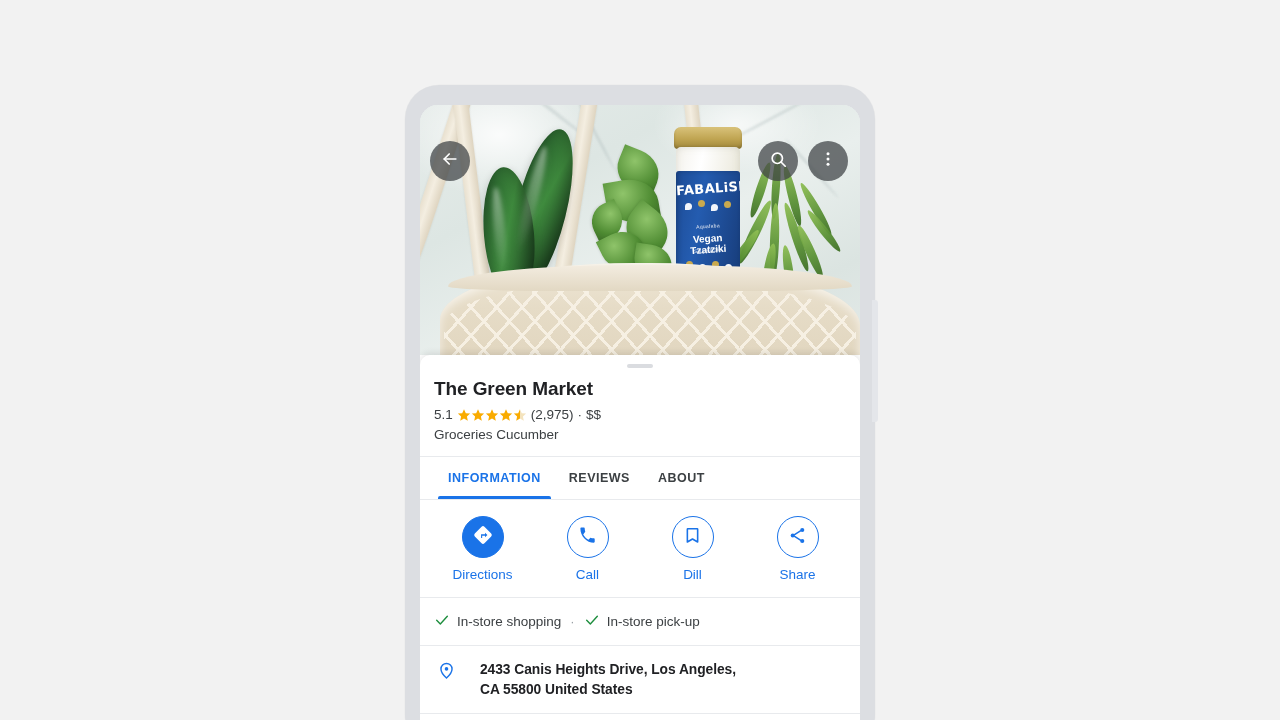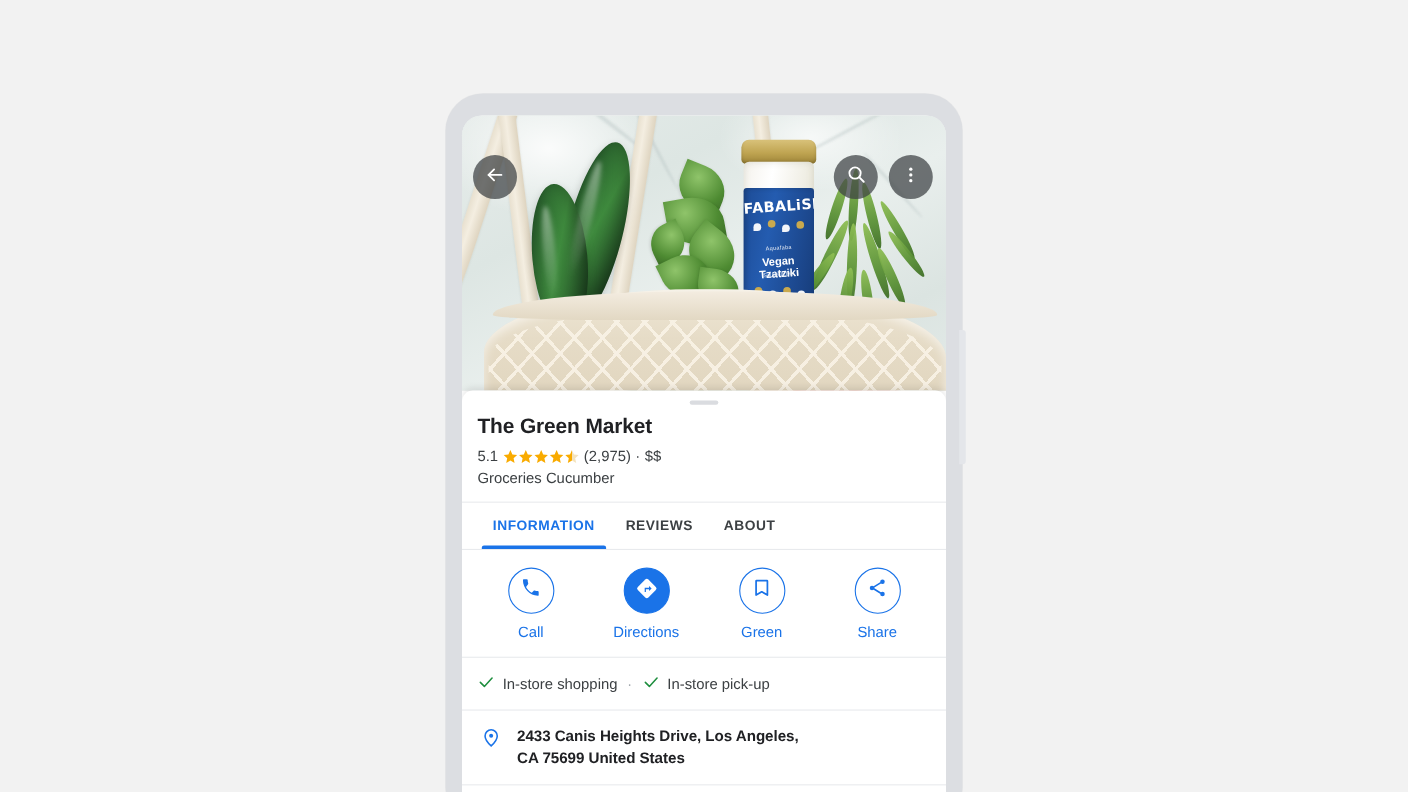--- a/index.html
+++ b/index.html
@@ -402,21 +402,21 @@
   .action-label {
     font-size: 13.5px;
     color: #1a73e8;
     line-height: 16px;
   }
 
   
   .info-row {
     display: flex;
     align-items: flex-start;
-    gap: 12px;
+    gap: 22px;
     padding: 14px 14px;
     border-bottom: 1px solid #e8eaed;
     min-height: 48px;
   }
   .info-icon {
     width: 24px;
     flex: 0 0 24px;
     display: flex;
     align-items: flex-start;
     justify-content: center;
@@ -601,51 +601,51 @@
 
       <div class="tabs">
         <div class="tab active">INFORMATION</div>
         <div class="tab">REVIEWS</div>
         <div class="tab">ABOUT</div>
       </div>
 
       <div class="actions">
 
         <div class="action">
-          <div class="action-circle">
-            <span>
-              <svg width="19" height="19" viewBox="0 0 24 24" fill="#1a73e8">
-                <path d="M6.6 10.8c1.4 2.8 3.8 5.1 6.6 6.6l2.2-2.2c.3-.3.7-.4 1-.2 1.2.4 2.4.6 3.7.6.6 0 1 .4 1 1V20c0 .6-.4 1-1 1C11 21 3 13 3 3c0-.6.4-1 1-1h3.5c.6 0 1 .4 1 1 0 1.3.2 2.5.6 3.7.1.3 0 .7-.2 1z"></path>
-              </svg>
-            </span>
-          </div>
-          <div class="action-label">Call</div>
-        </div>
-
-        <div class="action">
           <div class="action-circle filled">
             <span>
               <svg width="22" height="22" viewBox="0 0 24 24">
                 <rect x="4.6" y="4.6" width="14.8" height="14.8" rx="2.2" fill="#ffffff" transform="rotate(45 12 12)"></rect>
                 <path d="M11.1 15.4v-2.6h3.1v1.7l2.6-2.5-2.6-2.5v1.7h-4.3v4.2z" fill="#1a73e8"></path>
               </svg>
             </span>
           </div>
           <div class="action-label">Directions</div>
         </div>
 
         <div class="action">
           <div class="action-circle">
             <span>
+              <svg width="19" height="19" viewBox="0 0 24 24" fill="#1a73e8">
+                <path d="M6.6 10.8c1.4 2.8 3.8 5.1 6.6 6.6l2.2-2.2c.3-.3.7-.4 1-.2 1.2.4 2.4.6 3.7.6.6 0 1 .4 1 1V20c0 .6-.4 1-1 1C11 21 3 13 3 3c0-.6.4-1 1-1h3.5c.6 0 1 .4 1 1 0 1.3.2 2.5.6 3.7.1.3 0 .7-.2 1z"></path>
+              </svg>
+            </span>
+          </div>
+          <div class="action-label">Call</div>
+        </div>
+
+        <div class="action">
+          <div class="action-circle">
+            <span>
               <svg width="19" height="19" viewBox="0 0 24 24" fill="none" stroke="#1a73e8" stroke-width="2" stroke-linejoin="round">
                 <path d="M6 3.5h12a.5.5 0 0 1 .5.5v16.2L12 16.4l-6.5 3.8V4a.5.5 0 0 1 .5-.5z"></path>
               </svg>
             </span>
           </div>
-          <div class="action-label">Green</div>
+          <div class="action-label">Dill</div>
         </div>
 
         <div class="action">
           <div class="action-circle">
             <span>
               <svg width="19" height="19" viewBox="0 0 24 24" fill="none" stroke="#1a73e8" stroke-width="1.9" stroke-linecap="round">
                 <circle cx="18" cy="5" r="2.6" fill="#1a73e8" stroke="none"></circle>
                 <circle cx="6" cy="12" r="2.6" fill="#1a73e8" stroke="none"></circle>
                 <circle cx="18" cy="19" r="2.6" fill="#1a73e8" stroke="none"></circle>
                 <line x1="8.3" y1="10.8" x2="15.7" y2="6.2"></line>
@@ -679,21 +679,21 @@
 
       <div class="info-row">
         <div class="info-icon">
           <svg width="19" height="19" viewBox="0 0 24 24" fill="none" stroke="#1a73e8" stroke-width="1.8">
             <path d="M12 21.5s7-6.3 7-11.4A7 7 0 0 0 5 10.1c0 5.1 7 11.4 7 11.4z"></path>
             <circle cx="12" cy="10" r="2.3" fill="#1a73e8" stroke="none"></circle>
           </svg>
         </div>
         <div>
           <div class="address-text">2433  Canis Heights Drive, Los Angeles,</div>
-          <div class="address-text">CA 75699 United States</div>
+          <div class="address-text">CA 55800 United States</div>
         </div>
       </div>
 
       <div class="info-row"></div>
 
     </div>
   </div>
 </div>
 
 </body></html>

